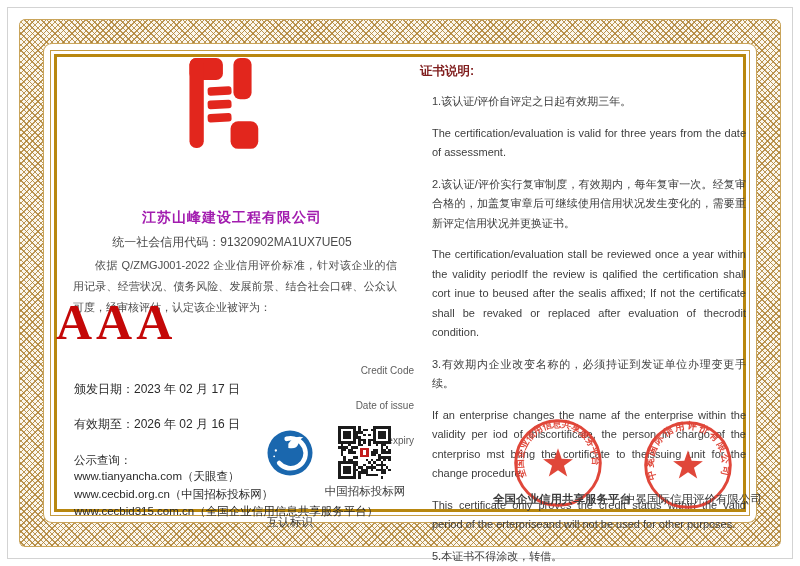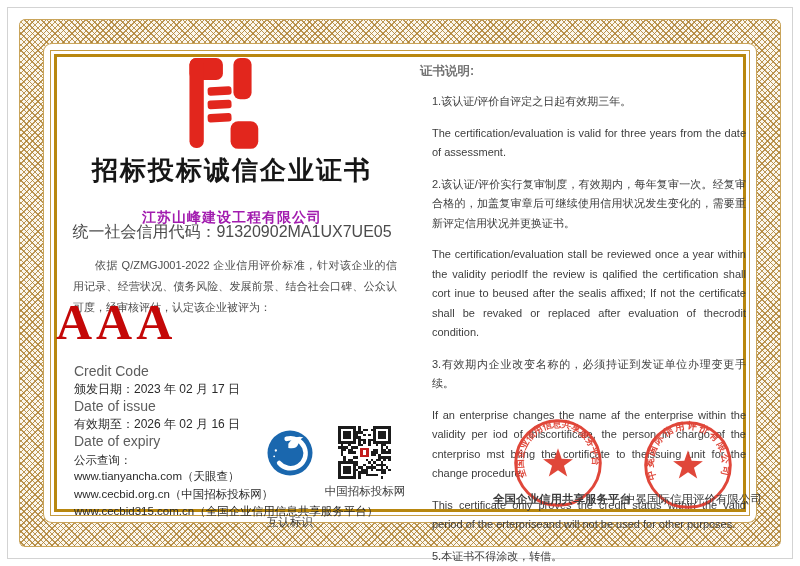--- a/index.html
+++ b/index.html
@@ -18,45 +18,45 @@
   .line-thick{position:absolute;inset:54px;border:3px solid #b8870f;}
 
   
   .logo{position:absolute;left:178px;top:55px;width:86px;height:96px;}
   .title-zh{position:absolute;left:56px;top:153px;width:352px;text-align:center;
             font-size:26px;font-weight:bold;letter-spacing:2px;color:#161616;white-space:nowrap;}
   .title-en{position:absolute;left:56px;top:187px;width:352px;text-align:center;
             font-size:10.5px;font-weight:bold;letter-spacing:1.1px;color:#222;white-space:nowrap;}
   .company{position:absolute;left:56px;top:209px;width:352px;text-align:center;
            font-size:14px;font-weight:bold;color:#a21caf;letter-spacing:1px;}
-  .uscc{position:absolute;left:56px;top:222px;width:352px;text-align:center;
-        font-size:16px;color:#4b4b4b;}
+  .uscc{position:absolute;left:56px;top:234px;width:352px;text-align:center;
+        font-size:12px;color:#4b4b4b;}
   .statement{position:absolute;left:73px;top:255px;width:324px;font-size:11px;color:#4c4c4c;
              line-height:21px;text-indent:2em;text-align:justify;}
   .rating{position:absolute;left:56px;top:293px;width:352px;
           font-family:"Liberation Serif", serif;font-weight:bold;font-size:50px;
           color:#c40808;letter-spacing:4px;}
   .info{position:absolute;left:74px;top:363px;width:340px;}
   .info .zh{font-size:12px;color:#2a2a2a;line-height:18px;}
-  .info .en{font-size:14px;color:#5d5d5d;line-height:16px;margin-bottom:1px;}
+  .info .en{font-size:10px;color:#5d5d5d;line-height:16px;margin-bottom:1px;text-align:right;}
   .query{position:absolute;left:74px;top:453px;width:345px;display:flex;font-size:11.5px;color:#2a2a2a;flex-direction:column;}
   .query .label{white-space:nowrap;}
   .query .links div{line-height:17.5px;white-space:nowrap;}
 
   
   .mutual{position:absolute;left:265px;top:428px;width:50px;height:50px;}
   .mutual-caption{position:absolute;left:250px;top:484px;width:80px;text-align:center;
                   font-size:11.5px;color:#3c3c3c;margin-top:31px;}
   .qr{position:absolute;left:338px;top:426px;width:53px;height:53px;}
   .qr-caption{position:absolute;left:320px;top:484px;width:90px;text-align:center;
               font-size:11.5px;color:#3c3c3c;}
 
   
   .notes{position:absolute;left:420px;top:63px;width:338px;}
-  .notes h3{margin:0 0 8px 0;font-size:12.5px;color:#737373;}
+  .notes h3{margin:0 0 8px 0;font-size:12.5px;color:#7f1d1d;}
   .notes h4{margin:0 0 8px 0;font-size:11.5px;color:#1d1d1d;}
   .notes p{margin:12px;font-size:11px;line-height:19.5px;color:#3d3d3d;text-align:justify;}
 
   
   .seal{position:absolute;width:92px;height:92px;opacity:.93;}
   .seal-1{left:512px;top:417px;}
   .seal-2{left:642px;top:419px;}
   .seal-caption{position:absolute;top:492px;font-size:11.5px;color:#3c3c3c;text-align:center;white-space:nowrap;}
   .seal-caption-1{left:487px;width:150px;font-weight:bold;}
   .seal-caption-2{left:613px;width:160px;}
@@ -78,21 +78,20 @@
         <rect x="12" y="3" width="15" height="94" rx="7"></rect>
         <rect x="58" y="3" width="19" height="43" rx="7"></rect>
         <rect x="31" y="33" width="25" height="9" rx="3" transform="rotate(-3 43 37)"></rect>
         <rect x="31" y="47" width="25" height="9" rx="3" transform="rotate(-3 43 51)"></rect>
         <rect x="31" y="61" width="25" height="9" rx="3" transform="rotate(-3 43 65)"></rect>
         <rect x="55" y="69" width="29" height="29" rx="8"></rect>
       </g>
     </svg>
   </div>
 
-  <div class="title-zh">招标投标诚信企业证书</div>
   <div class="company">江苏山峰建设工程有限公司</div>
   <div class="uscc">统一社会信用代码：91320902MA1UX7UE05</div>
   <div class="statement">依据 Q/ZMGJ001-2022 企业信用评价标准，针对该企业的信用记录、经营状况、债务风险、发展前景、结合社会口碑、公众认可度，经审核评估，认定该企业被评为：</div>
   <div class="rating">AAA</div>
 
   <div class="info">
     <div class="en">Credit Code</div>
     <div class="zh">颁发日期：2023 年 02 月 17 日</div>
     <div class="en">Date of issue</div>
     <div class="zh">有效期至：2026 年 02 月 16 日</div>

